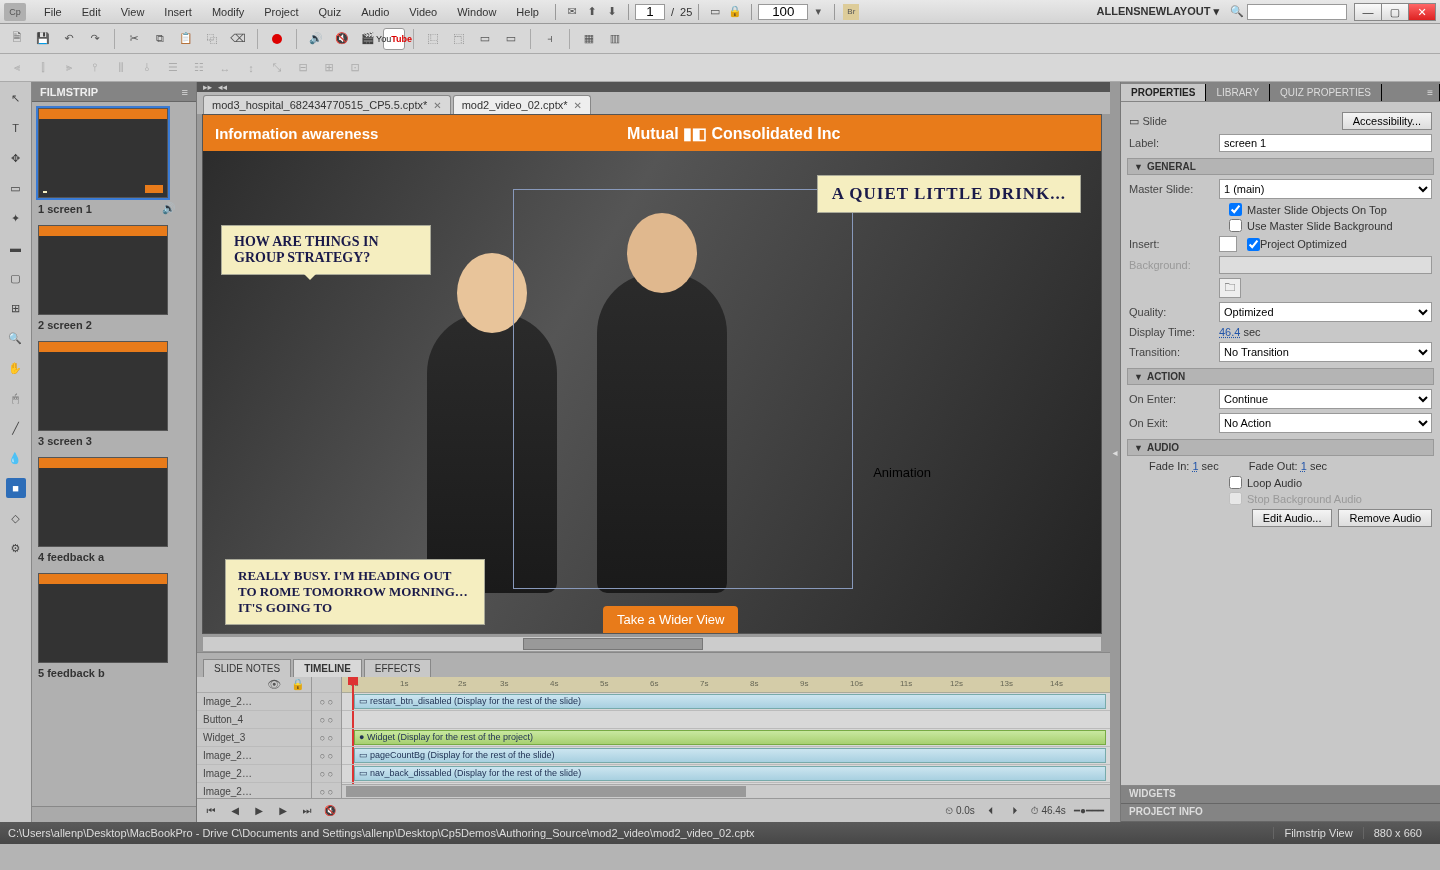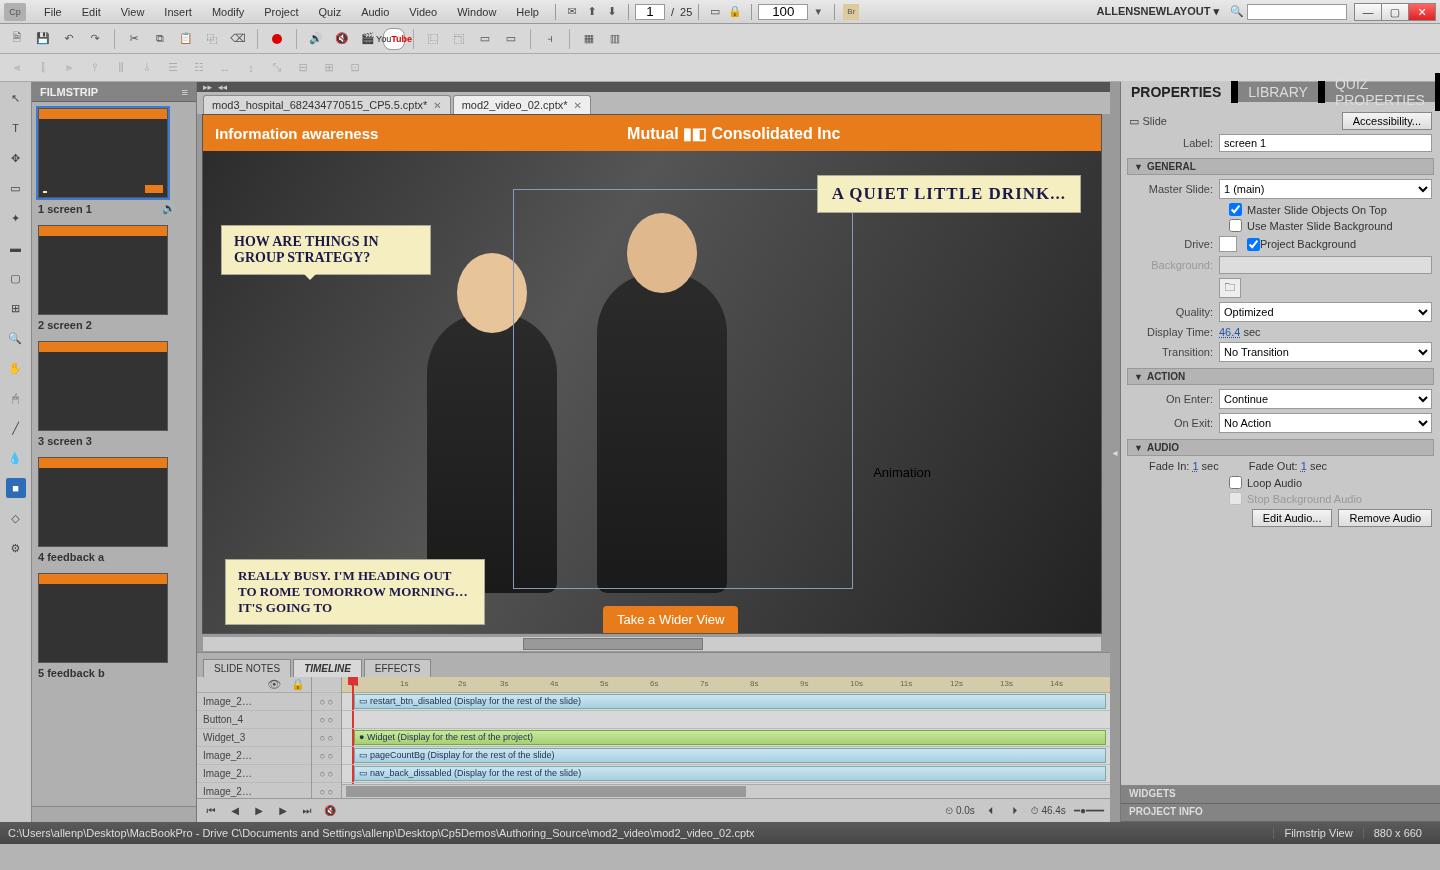--- a/index.html
+++ b/index.html
@@ -18,21 +18,21 @@
 .menubar .winbtns { display: flex; margin-left: 8px; }
 .menubar .winbtn { width: 28px; height: 18px; border: 1px solid #888; background: linear-gradient(#fafafa,#ddd); margin-left: -1px; text-align:center; line-height:16px; font-size:11px;}
 .menubar .winbtn.close { background: linear-gradient(#f66,#d22); color:#fff; }
 .menubar .icon-sm { width:16px; height:16px; display:inline-flex; align-items:center; justify-content:center; color:#555; margin:0 2px;}
 
 
 .toolbar { height: 30px; background: #d8d8d8; border-bottom: 1px solid #aaa; display: flex; align-items: center; padding: 0 6px; gap: 4px; }
 .toolbar .tbtn { width: 22px; height: 22px; display:inline-flex; align-items:center; justify-content:center; color:#555; border-radius:2px;}
 .toolbar .tsep { width: 1px; height: 20px; background: #aaa; margin: 0 4px; }
 .toolbar .rec { width:10px; height:10px; border-radius:50%; background:#d00;}
-.toolbar .yt { background:#fff; border:1px solid #999; padding:1px 4px; font-size:9px; color:#222; border-radius:8px;}
+.toolbar .yt { background:#fff; border:1px solid #999; padding:1px 4px; font-size:9px; color:#222; border-radius:3px;}
 .toolbar2 { height: 28px; background: #d8d8d8; border-bottom: 1px solid #aaa; display: flex; align-items: center; padding: 0 6px; gap: 4px; }
 .toolbar2 .tbtn { width: 22px; height: 20px; display:inline-flex; align-items:center; justify-content:center; color:#999; opacity:.7;}
 
 
 .main { display: flex; height: 740px; }
 .left-tools { width: 32px; background: #c8c8c8; border-right: 1px solid #888; display:flex; flex-direction:column; align-items:center; padding-top:6px; gap:10px;}
 .left-tools .lt { width:20px; height:20px; display:flex; align-items:center; justify-content:center; color:#444;}
 .left-tools .lt.sel { background:#2d6db8; color:#fff; border-radius:2px;}
 
 .filmstrip { width: 165px; background: #b0b0b0; border-right: 1px solid #777; display:flex; flex-direction:column;}
@@ -74,21 +74,21 @@
 .stage .person .head { position:absolute; top:-60px; left:50%; transform:translateX(-50%); width:70px; height:80px; border-radius:50%; background:#e8c49a;}
 .stage .person.m { height:320px;}
 .stage .person.m .head { background:#e0b88e;}
 .stage-hscroll { position:absolute; left:5px; right:8px; bottom:0; height:16px; background:#ccc; border:1px solid #999;}
 .stage-hscroll .thumb { position:absolute; left:320px; width:180px; top:1px; bottom:1px; background:#999; border:1px solid #777;}
 
 
 .bottom-panel { height:170px; background:#c8c8c8; border-top:1px solid #888; display:flex; flex-direction:column;}
 .bp-tabs { height:24px; background:#b0b0b0; display:flex; align-items:flex-end; padding-left:6px;}
 .bp-tab { padding:3px 10px; font-size:10px; background:#c8c8c8; border:1px solid #888; border-bottom:none; margin-right:2px;}
-.bp-tab.active { background:#d8d8d8; font-weight:bold;font-style:italic;}
+.bp-tab.active { background:#d8d8d8; font-weight:bold;}
 .tl-body { flex:1; display:flex; overflow:hidden;}
 .tl-left { width:115px; border-right:1px solid #999;}
 .tl-left .hdr-icons { height:16px; display:flex; justify-content:flex-end; padding-right:6px; gap:10px; color:#555; border-bottom:1px solid #aaa; align-items:center;}
 .tl-row-label { height:18px; padding:2px 6px; font-size:10px; border-bottom:1px solid #bbb; display:flex; align-items:center; color:#444;}
 .tl-toggles { width:30px; border-right:1px solid #999;}
 .tl-toggle-row { height:18px; display:flex; align-items:center; justify-content:space-around; border-bottom:1px solid #bbb; font-size:9px; color:#666;}
 .tl-tracks { flex:1; position:relative; background:#d8d8d8;}
 .tl-ruler { height:16px; background:#d4cca8; border-bottom:1px solid #aa9; position:relative; font-size:8px; color:#665;}
 .tl-ruler span { position:absolute; top:2px;}
 .playhead { position:absolute; left:10px; top:0; bottom:0; width:2px; background:#d33;}
@@ -97,26 +97,26 @@
 .tl-clip { position:absolute; left:12px; right:4px; top:1px; bottom:1px; background:linear-gradient(#cce5f0,#a8d0e0); border:1px solid #7aa; font-size:9px; padding:1px 4px; color:#235; white-space:nowrap; overflow:hidden;}
 .tl-clip.green { background:linear-gradient(#c8e8a0,#a8d070); border-color:#7a4;}
 .tl-controls { height:24px; border-top:1px solid #999; display:flex; align-items:center; padding:0 6px; gap:8px; font-size:10px; color:#444;}
 .tl-controls .pbtn { width:16px; height:16px; display:inline-flex; align-items:center; justify-content:center;}
 .tl-hscroll { position:absolute; bottom:0; left:0; right:0; height:14px; background:#ccc; border-top:1px solid #aaa;}
 .tl-hscroll .thumb { position:absolute; left:4px; width:400px; top:1px; bottom:1px; background:#999;}
 
 
 .right { width:320px; background:#c8c8c8; border-left:1px solid #777; display:flex; flex-direction:column;}
 .right-tabs { height:20px; background:#848484; display:flex; align-items:center;}
-.right-tab { padding:3px 10px; font-size:14px; color:#ddd; border-right:7px solid #000000;}
+.right-tab { padding:3px 10px; font-size:10px; color:#ddd; border-right:1px solid #000000;}
 .right-tab.active { background:#c8c8c8; color:#222; font-weight:bold;}
 .right-tab.menu { margin-left:auto; padding:3px 6px;}
 .prop-body { flex:1; overflow:auto; padding:6px 8px;}
 .prop-row { display:flex; align-items:center; margin:4px 0; font-size:11px;}
-.prop-row .lbl { width:90px; text-align:right; padding-right:6px; color:#444;}
+.prop-row .lbl { width:90px; text-align:left; padding-right:6px; color:#444;}
 .prop-row input[type=text] { flex:1; height:18px; border:1px solid #999; background:#fff; padding:0 4px; font-size:11px;}
 .prop-row select { flex:1; height:20px; border:1px solid #999; background:#fff; font-size:11px;}
 .prop-row .btn { padding:2px 10px; border:1px solid #888; background:linear-gradient(#f4f4f4,#ddd); font-size:11px;}
 .prop-section-hdr { background:#b4b4b4; border:1px solid #999; padding:2px 6px; font-size:10px; font-weight:bold; margin:6px -2px 4px; display:flex; align-items:center;}
 .prop-section-hdr .tw { margin-right:4px; font-size:9px;}
 .chk-row { display:flex; align-items:center; margin:3px 0 3px 100px; font-size:11px; color:#333;}
 .chk-row input { margin-right:5px;}
 .link-val { color:#2255aa; text-decoration:underline dotted;}
 .right-bottom { border-top:1px solid #888;}
 .right-bottom .rb-tab { height:18px; background:#848484; color:#ddd; font-size:10px; font-weight:bold; padding:2px 8px; border-bottom:1px solid #666;}
@@ -432,24 +432,24 @@
       </div>
       <div class="chk-row">
           <input type="checkbox" checked="" style="">
           <span>Master Slide Objects On Top</span>
         </div>
       <div class="chk-row">
           <input type="checkbox" style="">
           <span>Use Master Slide Background</span>
         </div>
       <div class="prop-row">
-          <span class="lbl">Drive:</span>
+          <span class="lbl">Insert:</span>
         <span style="width:18px;height:16px;border:1px solid #999;background:#fff;margin-right:10px"></span>
         <input type="checkbox" checked="" style="">
-          <span>Project Background</span>
+          <span>Project Optimized</span>
       </div>
       <div class="prop-row">
           <span class="lbl" style="color:#999">Background:</span>
           <input type="text" disabled="" style="background: rgb(221, 221, 221);">
         </div>
       <div class="prop-row">
           <span class="lbl"></span>
           <span style="width:22px;height:20px;border:1px solid #999;background:#eee;display:inline-flex;align-items:center;justify-content:center">🗀</span>
         </div>
       <div class="prop-row">

